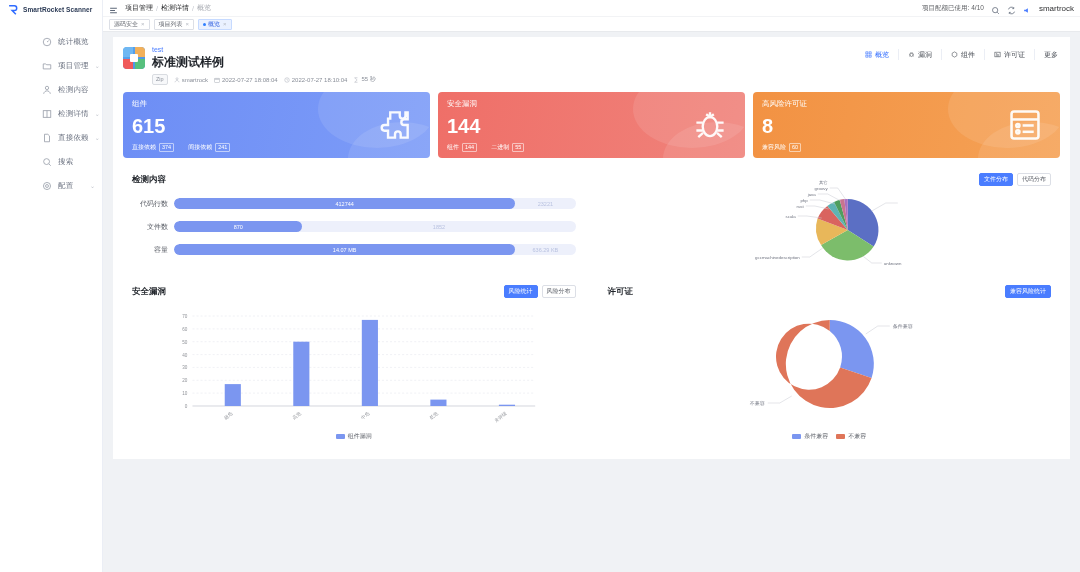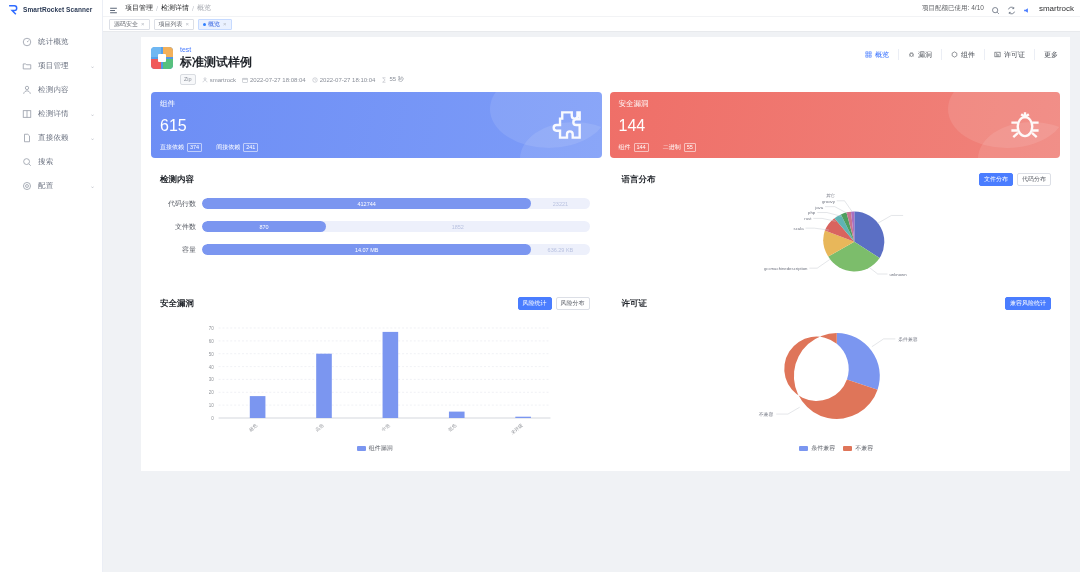--- a/index.html
+++ b/index.html
@@ -16,21 +16,21 @@
   .sidebar {
     width: 103px; height: 572px; background: #ffffff;
     border-right: 1px solid #ebeef5; flex: 0 0 103px;
   }
   .logo-row { height: 16px; display: flex; align-items: center; gap: 4px; padding: 3px 0 0 8px; }
   .logo-mark { width: 11px; height: 11px; flex: 0 0 11px; }
   .logo-text { font-size: 6.5px; font-weight: bold; color: #2b3a55; white-space: nowrap; letter-spacing: .1px; }
   .side-menu { padding-top: 14px; }
   .side-item {
     display: flex; align-items: center; height: 24px;
-    padding: 0 7px 0 22px; gap: 6px; cursor: pointer; position: relative;
+    padding: 0 7px 0 22px; gap: 6px; cursor: pointer; position: relative; margin-left: 20px;
   }
   .side-item .si-ico { width: 10px; height: 10px; flex: 0 0 10px; color: #9aa0ab; }
   .side-item .si-ico svg { display: block; }
   .side-label { font-size: 7.5px; color: #6b7280; white-space: nowrap; letter-spacing: .2px; }
   .si-arrow { margin-left: auto; color: #c0c4cc; font-size: 6px; line-height: 1; }
 
   
   .main { flex: 1 1 auto; height: 488px; display: flex; flex-direction: column; background: #f0f2f5; }
 
   .topbar {
@@ -56,21 +56,21 @@
     height: 11px; display: flex; align-items: center; gap: 2px;
     border: 1px solid #dcdfe6; border-radius: 1px; background: #fff;
     padding: 0 4px; font-size: 6px; color: #5a5e66; white-space: nowrap; cursor: pointer;
   }
   .tab.active { background: #eaf1ff; border-color: #c6daff; color: #2f5fe0; }
   .tab .dot { width: 3px; height: 3px; border-radius: 50%; background: #2f7fff; display: inline-block; }
   .tab .x { color: #b6bac2; font-size: 6px; margin-left: 1px; }
 
   .content { flex: 1 1 auto; padding: 5px 10px 0 10px; overflow: hidden; }
 
-  .page-card { background: #fff; border-radius: 0; padding: 8px 10px 10px 10px; margin-left: 28px; }
+  .page-card { background: #fff; border-radius: 0; padding: 8px 10px 10px 10px; }
 
   
   .proj-head { display: flex; align-items: flex-start; }
   .proj-icon {
     width: 22px; height: 22px; border-radius: 4px; flex: 0 0 22px; margin-right: 7px;
     position: relative; overflow: hidden; margin-top: 2px;
     background: linear-gradient(135deg,#5aa7f0 0%,#4a90e2 100%);
   }
   .proj-icon .q { position: absolute; width: 10px; height: 10px; }
   .proj-icon .q1 { left: 0; top: 0; background: #6fb7f2; }
@@ -104,21 +104,21 @@
   .stat {
     flex: 1 1 0; height: 66px; border-radius: 4px; padding: 7px 9px 6px 9px;
     position: relative; overflow: hidden; color: #fff;
   }
   .stat.blue   { background: linear-gradient(100deg,#6d8ef5 0%,#7d9cf8 100%); }
   .stat.red    { background: linear-gradient(100deg,#ef6f68 0%,#f0837b 100%); }
   .stat.orange { background: linear-gradient(100deg,#f29243 0%,#f5a256 100%); }
   .stat .blob1 { position: absolute; right: -6px; top: -22px; width: 118px; height: 78px; border-radius: 50%; background: rgba(255,255,255,.10); }
   .stat .blob2 { position: absolute; right: -26px; bottom: -38px; width: 108px; height: 74px; border-radius: 50%; background: rgba(255,255,255,.10); }
   .stat-name { font-size: 7.5px; position: relative; z-index: 2; }
-  .stat-value { font-size: 16px; font-weight: normal; margin-top: 8px; position: relative; z-index: 2; line-height: 18px; }
+  .stat-value { font-size: 20px; font-weight: bold; margin-top: 8px; position: relative; z-index: 2; line-height: 18px; }
   .stat-foot { display: flex; gap: 14px; position: absolute; left: 9px; bottom: 6px; z-index: 2; }
   .sf { display: flex; align-items: center; gap: 3px; font-size: 6px; }
   .sf .chip { border: 1px solid rgba(255,255,255,.55); border-radius: 1px; padding: 0 2px; font-size: 5.5px; line-height: 7px; }
   .stat-ico { position: absolute; right: 16px; top: 14px; width: 38px; height: 38px; z-index: 2; opacity: .95; }
 
   
   .panels { display: flex; gap: 14px; margin-top: 8px; }
   .panel { flex: 1 1 0; background: #fff; border-radius: 3px; padding: 8px 9px 8px 9px; position: relative; }
   .panel-title { font-size: 8.5px; font-weight: bold; color: #1f2329; }
   .panel-btns { position: absolute; right: 9px; top: 7px; display: flex; gap: 4px; }
@@ -422,20 +422,42 @@
               </span>
             </div>
             <span class="stat-ico">
               <svg viewBox="0 0 24 24" width="38" height="38" fill="none" stroke="#fff" stroke-width="1.5">
                 <ellipse cx="12" cy="13" rx="4.6" ry="6"></ellipse>
                 <path d="M12 7V4M9.6 5.2L12 7l2.4-1.8M3.4 10.5h4M16.6 10.5h4M3.4 15.5h4M16.6 15.5h4M4.6 19.6l3-2.6M19.4 19.6l-3-2.6"></path>
               </svg>
             </span>
           </div>
 
+          <div class="stat orange">
+            <span class="blob1"></span>
+              <span class="blob2"></span>
+            <div class="stat-name">高风险许可证</div>
+            <div class="stat-value">8</div>
+            <div class="stat-foot">
+              <span class="sf">
+                <span>兼容风险</span>
+                <span class="chip">60</span>
+              </span>
+            </div>
+            <span class="stat-ico">
+              <svg viewBox="0 0 24 24" width="38" height="38" fill="none" stroke="#fff" stroke-width="1.6">
+                <rect x="3.5" y="3.5" width="17" height="17" rx="1.6"></rect>
+                <path d="M3.5 8.5h17"></path>
+                <circle cx="7.5" cy="12.3" r="1"></circle>
+                  <path d="M10.5 12.3h7"></path>
+                <circle cx="7.5" cy="16.3" r="1"></circle>
+                  <path d="M10.5 16.3h7"></path>
+              </svg>
+            </span>
+          </div>
         </div>
 
         <div class="panels">
 
           <section class="panel">
             <div class="panel-title">检测内容</div>
             <div class="barlist">
 
               <div class="barrow">
                 <span class="barlabel">代码行数</span>
@@ -470,21 +492,20 @@
                   <div class="barrest">
                     <span>636.29 KB</span>
                   </div>
                 </div>
               </div>
 
             </div>
           </section>
 
           <section class="panel">
-            <div class="panel-title">语言分布</div>
             <div class="panel-btns">
               <button class="pbtn primary">文件分布</button>
               <button class="pbtn">代码分布</button>
             </div>
             <div class="chartbox">
               <svg viewBox="0 0 440 88" width="100%" height="88" preserveAspectRatio="xMidYMid meet">
 
                 <g>
                   <path d="M238 52 L238 21 A31 31 0 0 1 263.9 68.6 Z" fill="#5b6fc4"></path>
                   <path d="M238 52 L263.9 68.6 A31 31 0 0 1 211.3 67.1 Z" fill="#7cbd6b"></path>

